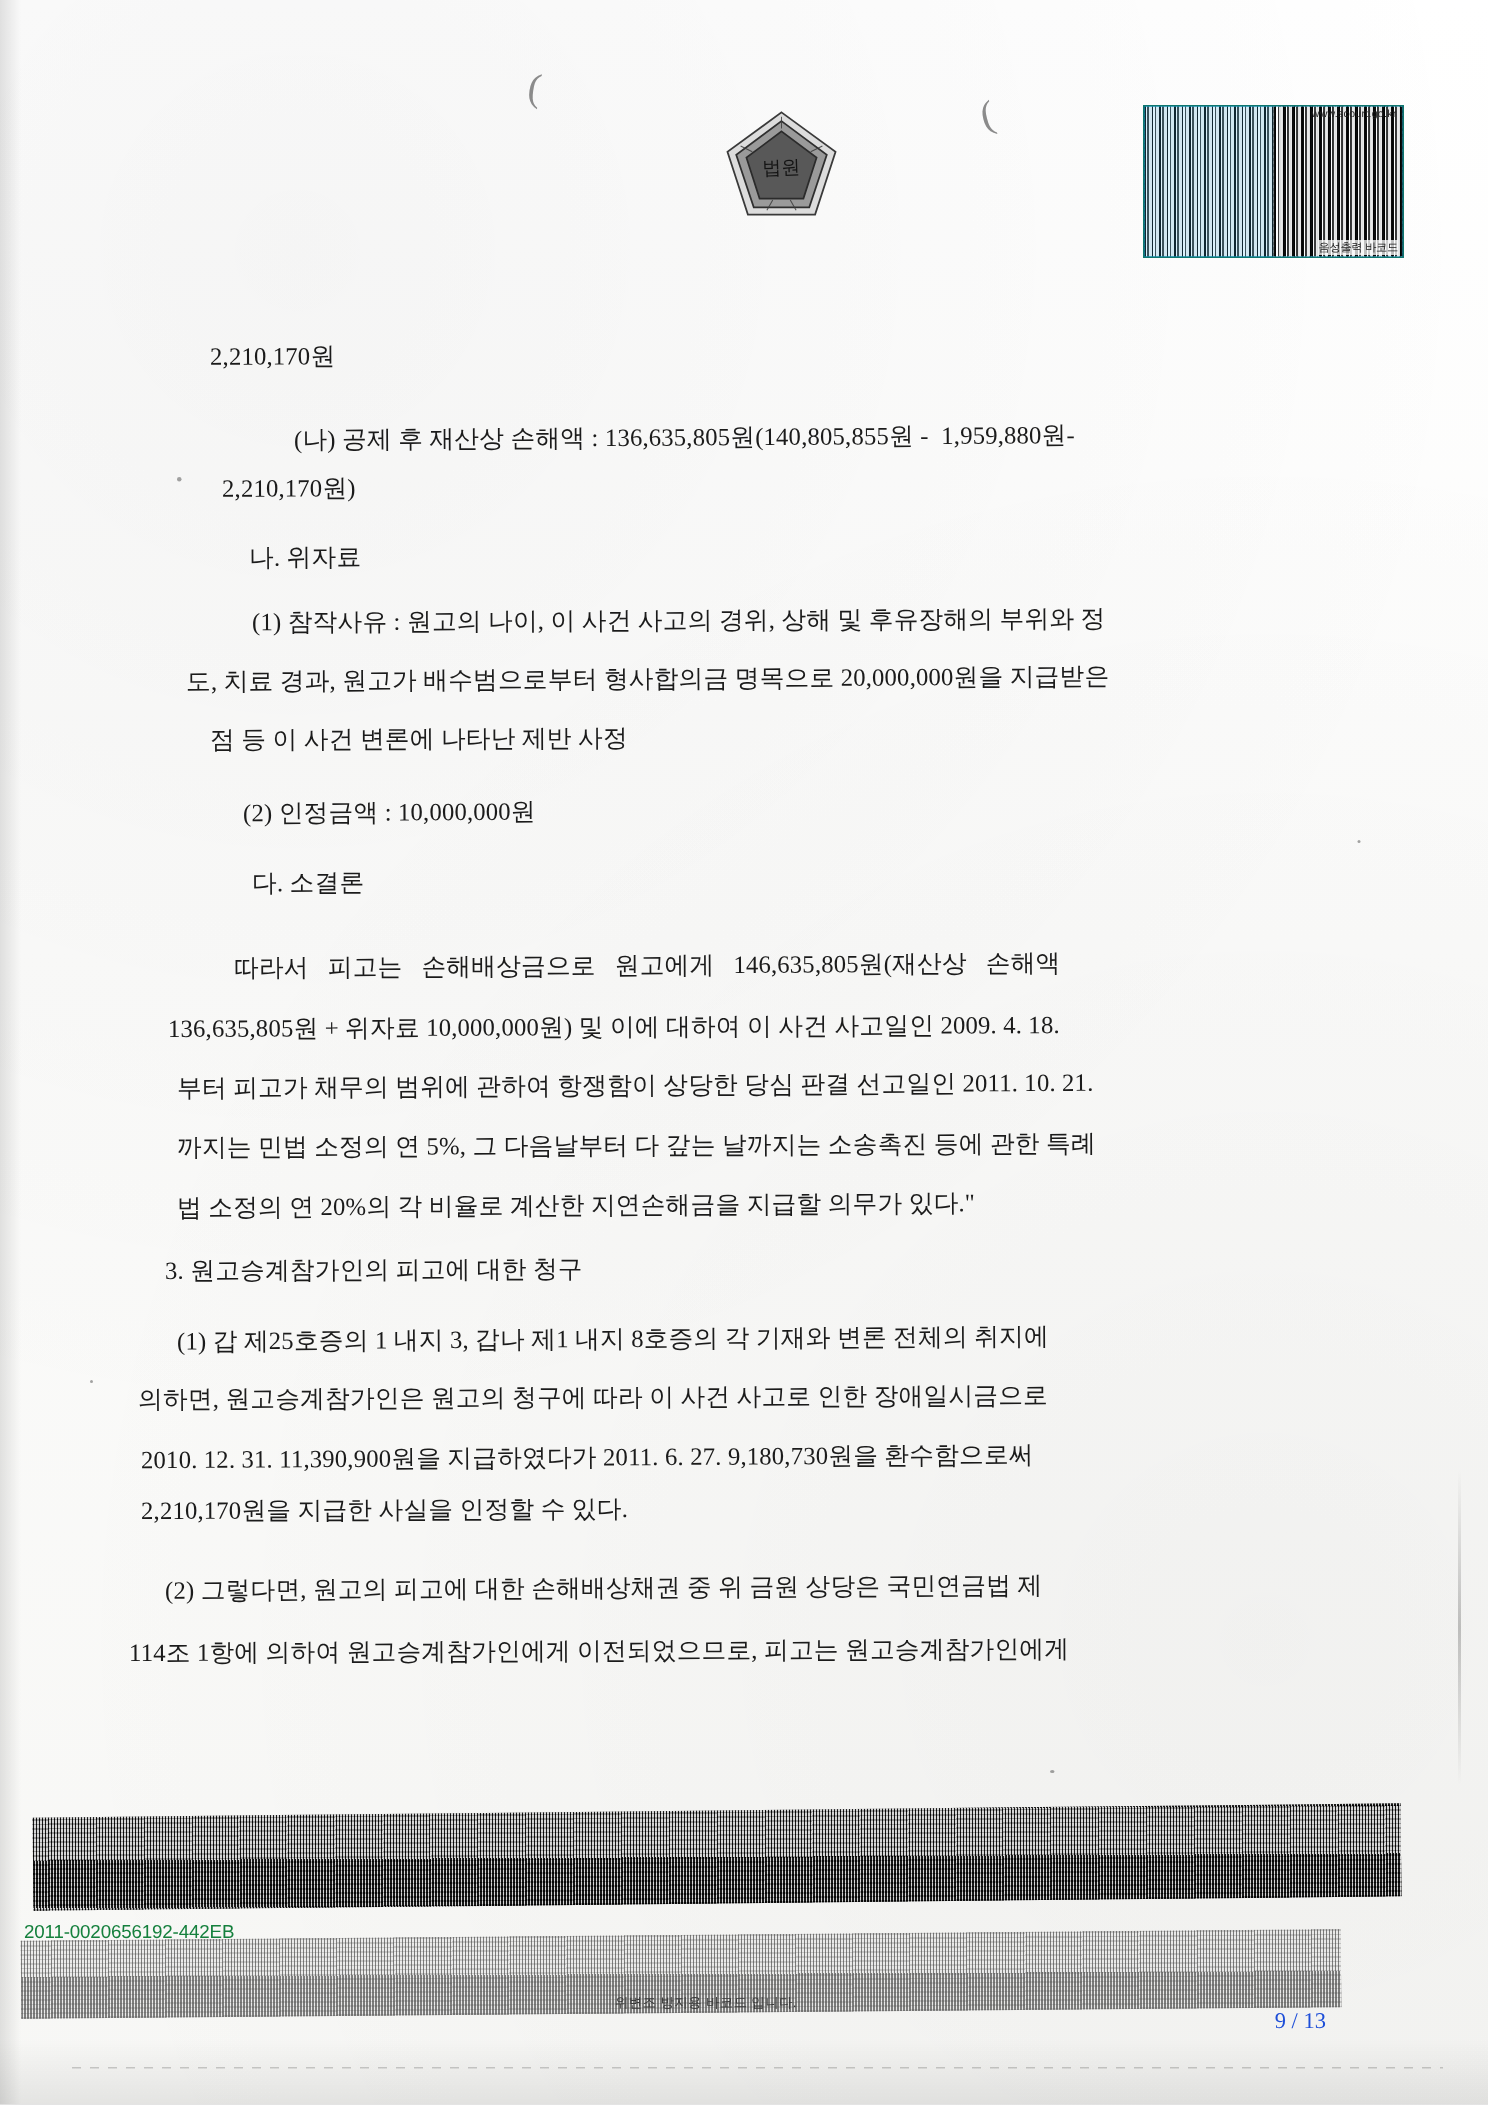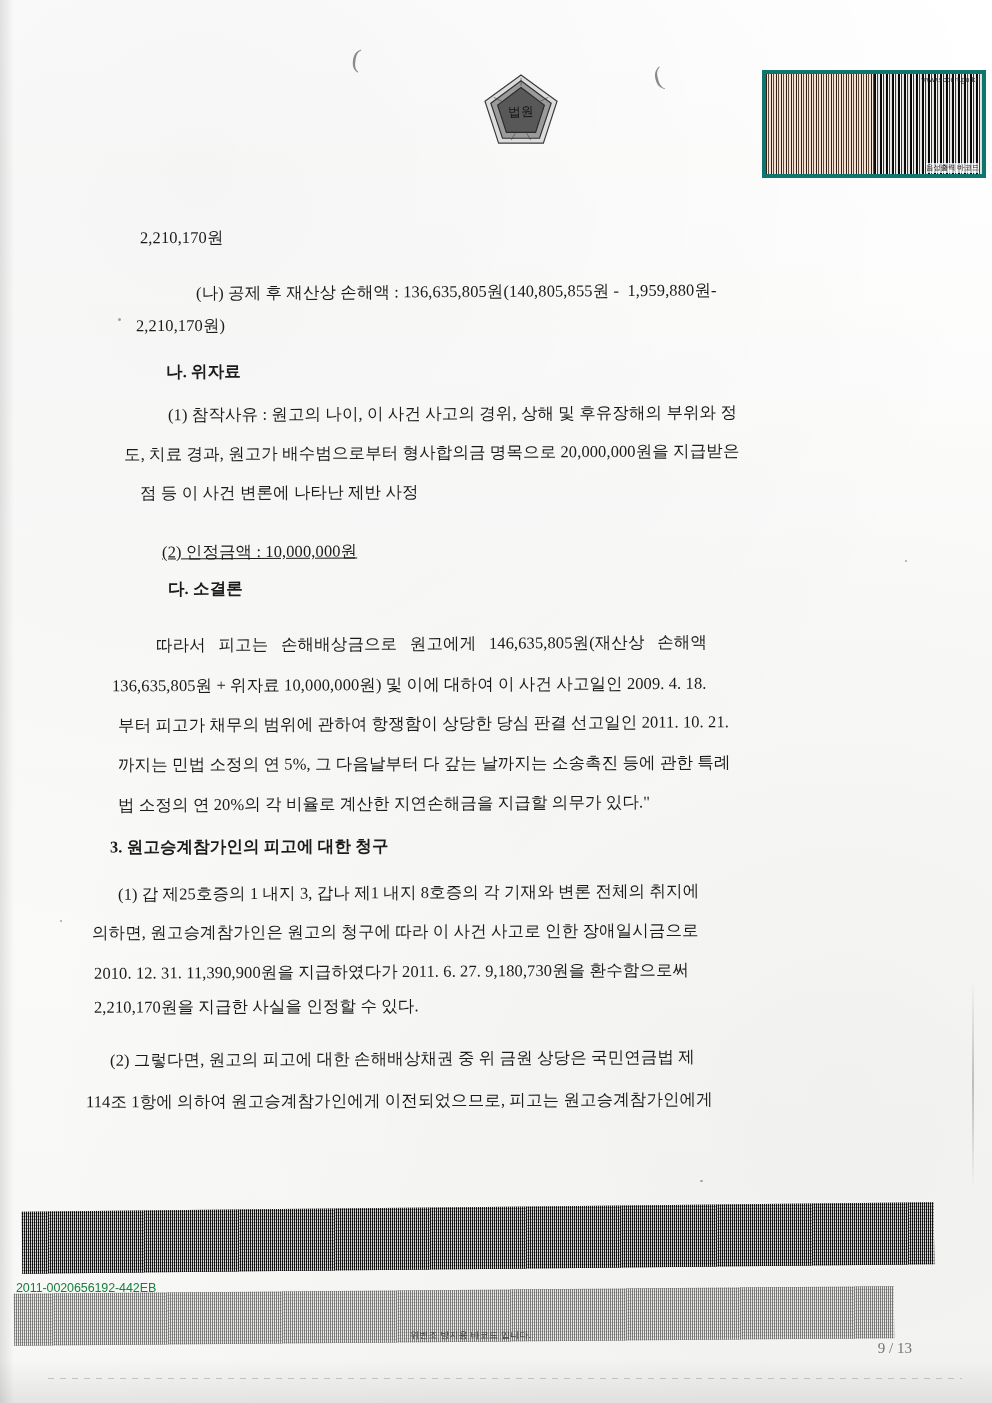--- a/index.html
+++ b/index.html
@@ -60,24 +60,23 @@
   }
   .arc-left { left: 352px; top: 44px; }
   .arc-right { left: 654px; top: 62px; transform: rotate(-14deg); }
 
   .barcode-box {
     position: absolute;
     left: 762px;
     top: 70px;
     width: 172px;
     height: 100px;
-    border: 4px solid #0f766e;
-    background: #f97316;
+    border: 1px solid #0f766e;
+    background: #0ea5e9;
     overflow: hidden;
-    padding-left: 44px;
   }
   .barcode-url {
     position: absolute;
     right: 4px;
     top: 2px;
     font-size: 7px;
     letter-spacing: 0.2px;
     color: #222;
     font-family: "Liberation Sans", sans-serif;
     z-index: 3;
@@ -119,21 +118,21 @@
   }
   .ln {
     font-size: 16.5px;
     line-height: 1;
     letter-spacing: 0.1px;
     white-space: pre;
     color: #1b1b1b;
     position: absolute;
     font-family: "Liberation Serif", serif;
   }
-  .bold { font-weight: bold; text-align: center; }
+  .bold { font-weight: normal; text-align: center; }
 
   
   .tilt1 { transform: rotate(-0.35deg); }
   .tilt2 { transform: rotate(-0.25deg); }
 
   
   .band {
     position: absolute;
     background-image:
       repeating-linear-gradient(90deg, rgba(0,0,0,0.85) 0px, rgba(0,0,0,0.85) 1px, rgba(255,255,255,0.55) 1px, rgba(255,255,255,0.55) 2px),
@@ -171,25 +170,25 @@
     left: 410px;
     top: 1329px;
     font-size: 9px;
     color: #3a3a3a;
     font-family: Liberation Sans, sans-serif;
     z-index: 4;
     letter-spacing: 0.2px;
   }
   .page-num {
     position: absolute;
-    right: 80px;
+    right: 108px;
     top: 1340px;
     font-size: 15px;
     font-family: "Liberation Serif", serif;
-    color: #737373;
+    color: #1d4ed8;
     z-index: 4;
   }
   .faint-line {
     position: absolute;
     left: 48px;
     right: 30px;
     top: 1378px;
     height: 1px;
     background: repeating-linear-gradient(90deg, rgba(0,0,0,0.18) 0px, rgba(0,0,0,0.18) 6px, rgba(0,0,0,0) 6px, rgba(0,0,0,0) 12px);
   }
@@ -239,26 +238,26 @@
   <div class="barcode-box">
     <div class="barcode-noise"></div>
     <div class="barcode-noise right-half"></div>
     <div class="barcode-url">www.scourt.go.kr</div>
     <div class="barcode-caption">음성출력 바코드</div>
   </div>
 
   <div class="body" id="body-text">
       <div class="ln tilt2" style="left: 140px; top: 34px;">2,210,170원</div>
       <div class="ln tilt1" style="left: 196px; top: 88px;">(나) 공제 후 재산상 손해액 : 136,635,805원(140,805,855원 -  1,959,880원-</div>
-      <div class="ln tilt2" style="left: 136px; top: 122px;">2,210,170원)</div>
+      <div class="ln tilt2" style="left: 148px; top: 122px;">2,210,170원)</div>
       <div class="ln bold tilt1" style="left: 166px; top: 168px;">나. 위자료</div>
       <div class="ln tilt2" style="left: 168px; top: 210px;">(1) 참작사유 : 원고의 나이, 이 사건 사고의 경위, 상해 및 후유장해의 부위와 정</div>
       <div class="ln tilt1" style="left: 124px; top: 249px;">도, 치료 경과, 원고가 배수범으로부터 형사합의금 명목으로 20,000,000원을 지급받은</div>
       <div class="ln tilt2" style="left: 140px; top: 289px;">점 등 이 사건 변론에 나타난 제반 사정</div>
-      <div class="ln tilt1" style="left: 162px; top: 348px; text-decoration: underline;">(2) 인정금액 : 10,000,000원</div>
+      <div class="ln tilt1" style="left: 162px; top: 338px;">(2) 인정금액 : 10,000,000원</div>
       <div class="ln bold tilt2" style="left: 168px; top: 385px;">다. 소결론</div>
       <div class="ln tilt1" style="left: 156px; top: 440px;">따라서   피고는   손해배상금으로   원고에게   146,635,805원(재산상   손해액</div>
       <div class="ln tilt2" style="left: 112px; top: 481px;">136,635,805원 + 위자료 10,000,000원) 및 이에 대하여 이 사건 사고일인 2009. 4. 18.</div>
       <div class="ln tilt1" style="left: 118px; top: 520px;">부터 피고가 채무의 범위에 관하여 항쟁함이 상당한 당심 판결 선고일인 2011. 10. 21.</div>
       <div class="ln tilt2" style="left: 118px; top: 560px;">까지는 민법 소정의 연 5%, 그 다음날부터 다 갚는 날까지는 소송촉진 등에 관한 특례</div>
       <div class="ln tilt1" style="left: 118px; top: 600px;">법 소정의 연 20%의 각 비율로 계산한 지연손해금을 지급할 의무가 있다."</div>
       <div class="ln bold tilt2" style="left: 110px; top: 643px;">3. 원고승계참가인의 피고에 대한 청구</div>
       <div class="ln tilt1" style="left: 118px; top: 689px;">(1) 갑 제25호증의 1 내지 3, 갑나 제1 내지 8호증의 각 기재와 변론 전체의 취지에</div>
       <div class="ln tilt2" style="left: 92px; top: 728px;">의하면, 원고승계참가인은 원고의 청구에 따라 이 사건 사고로 인한 장애일시금으로</div>
       <div class="ln tilt1" style="left: 94px; top: 768px;">2010. 12. 31. 11,390,900원을 지급하였다가 2011. 6. 27. 9,180,730원을 환수함으로써</div>

